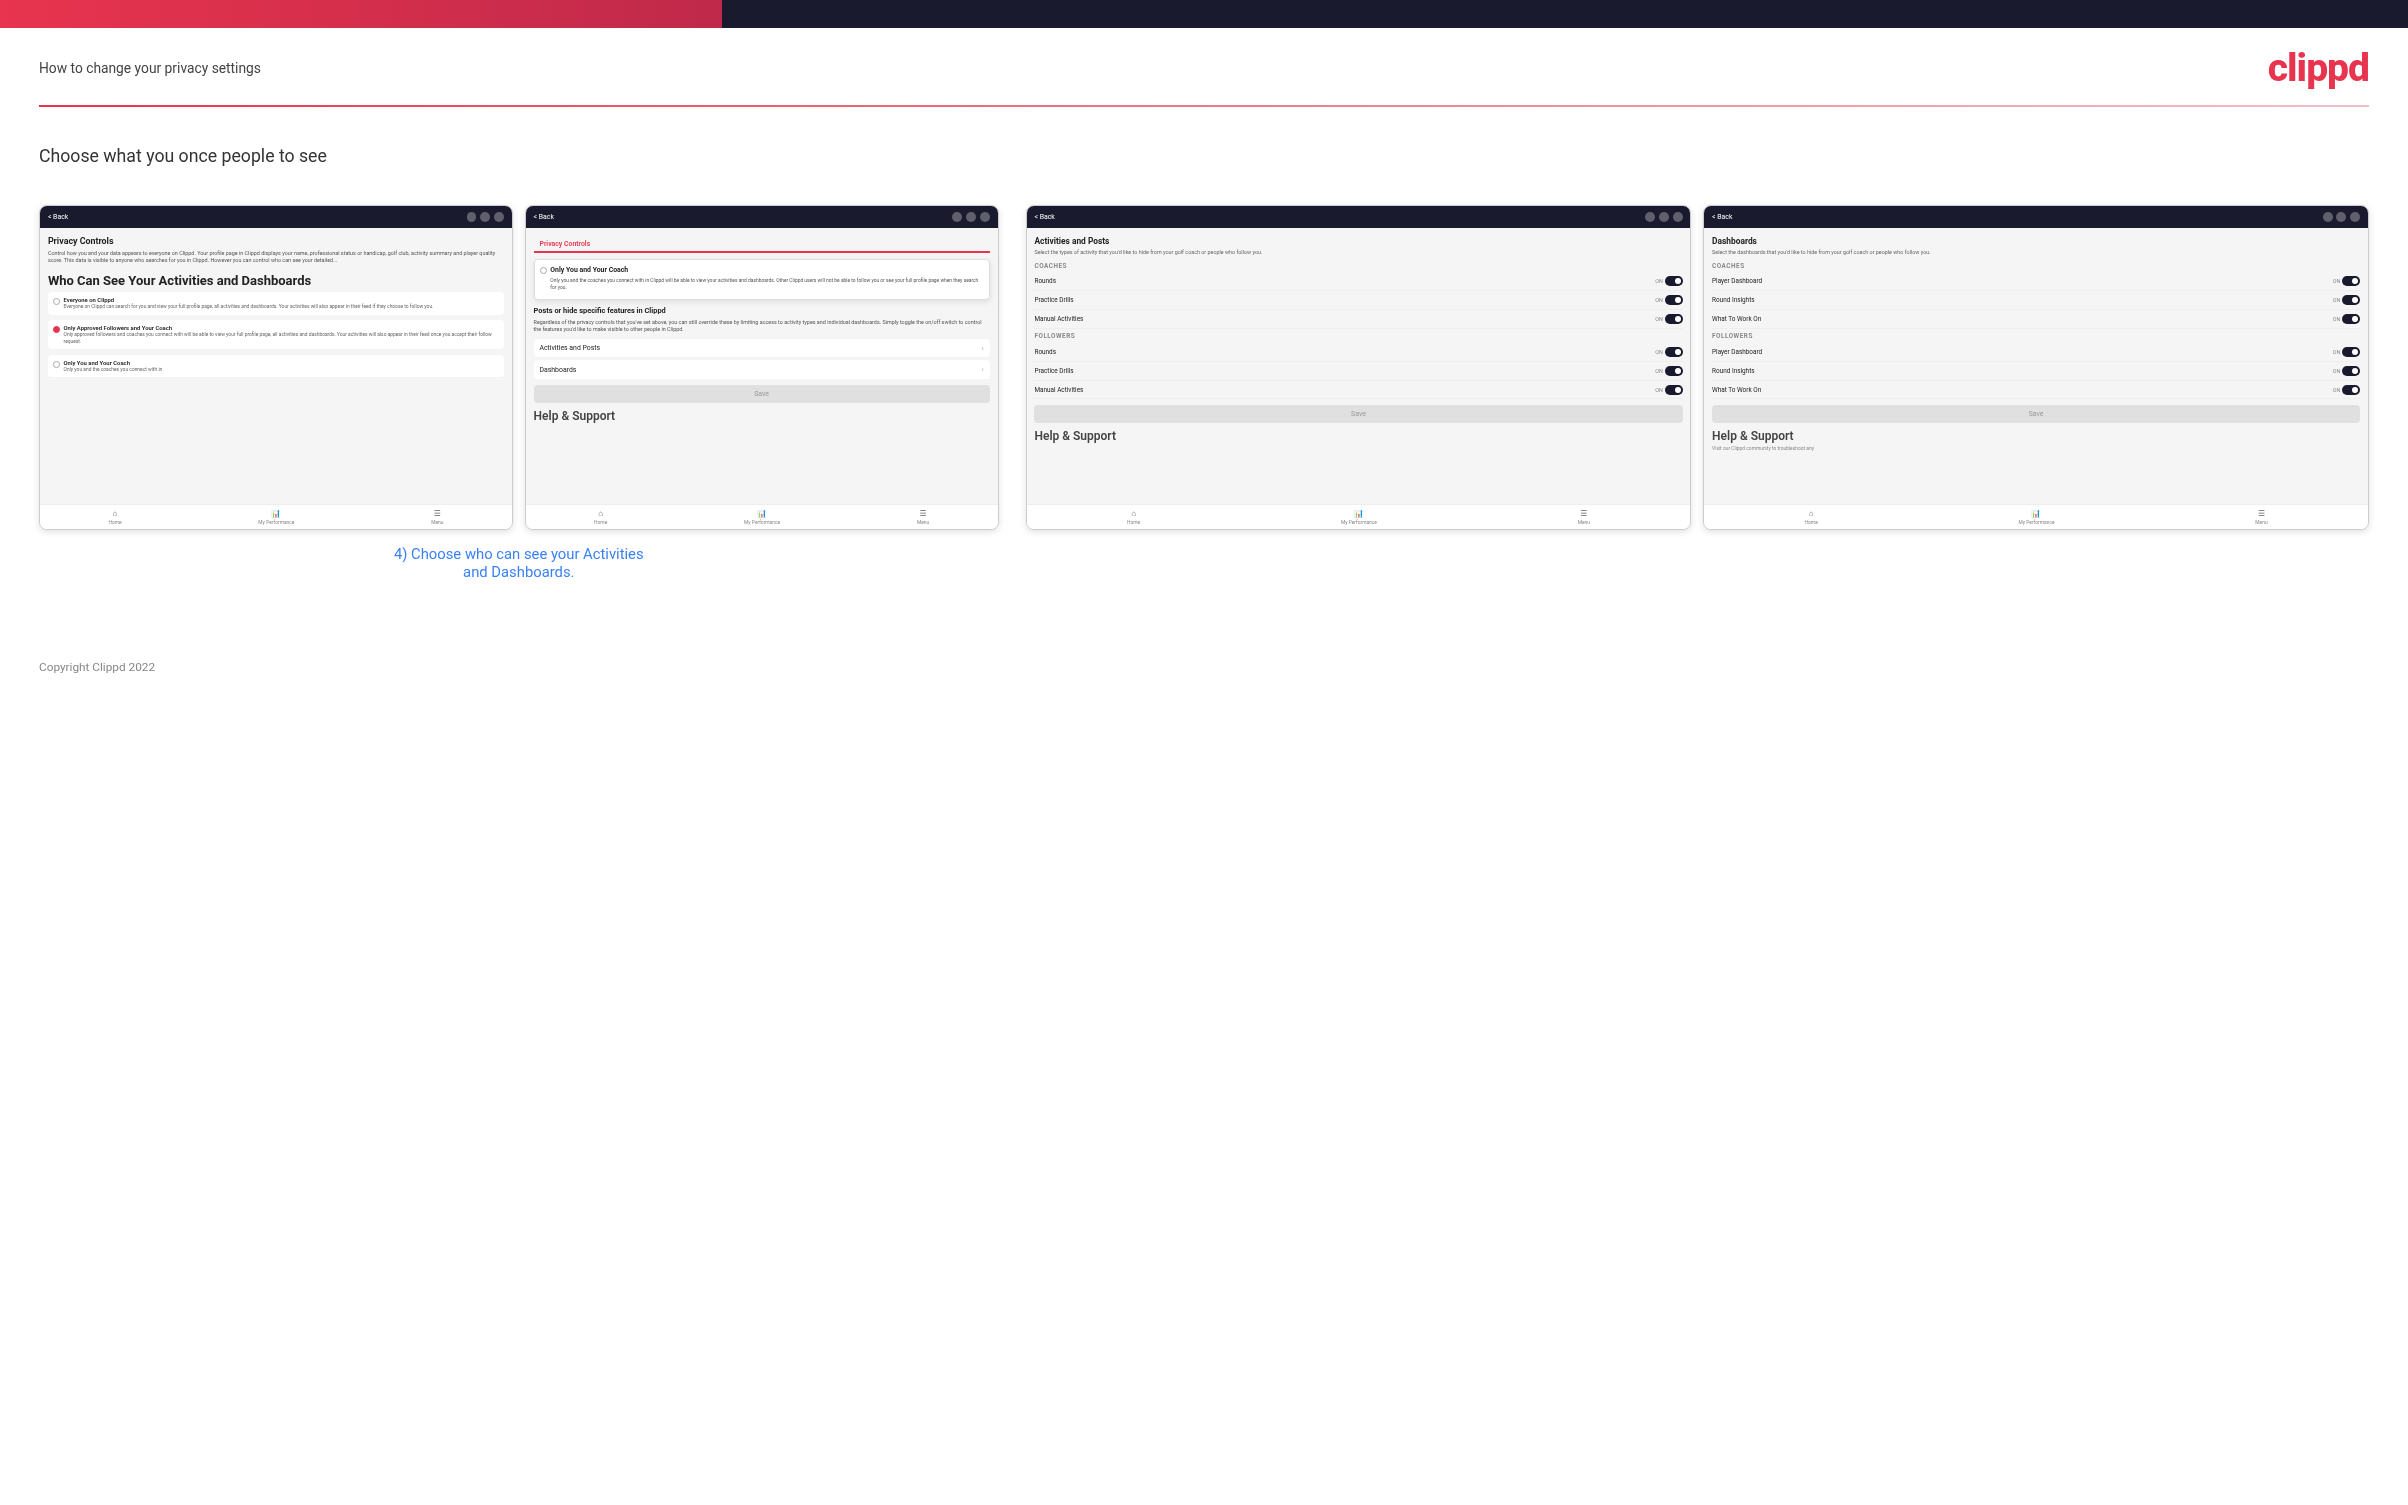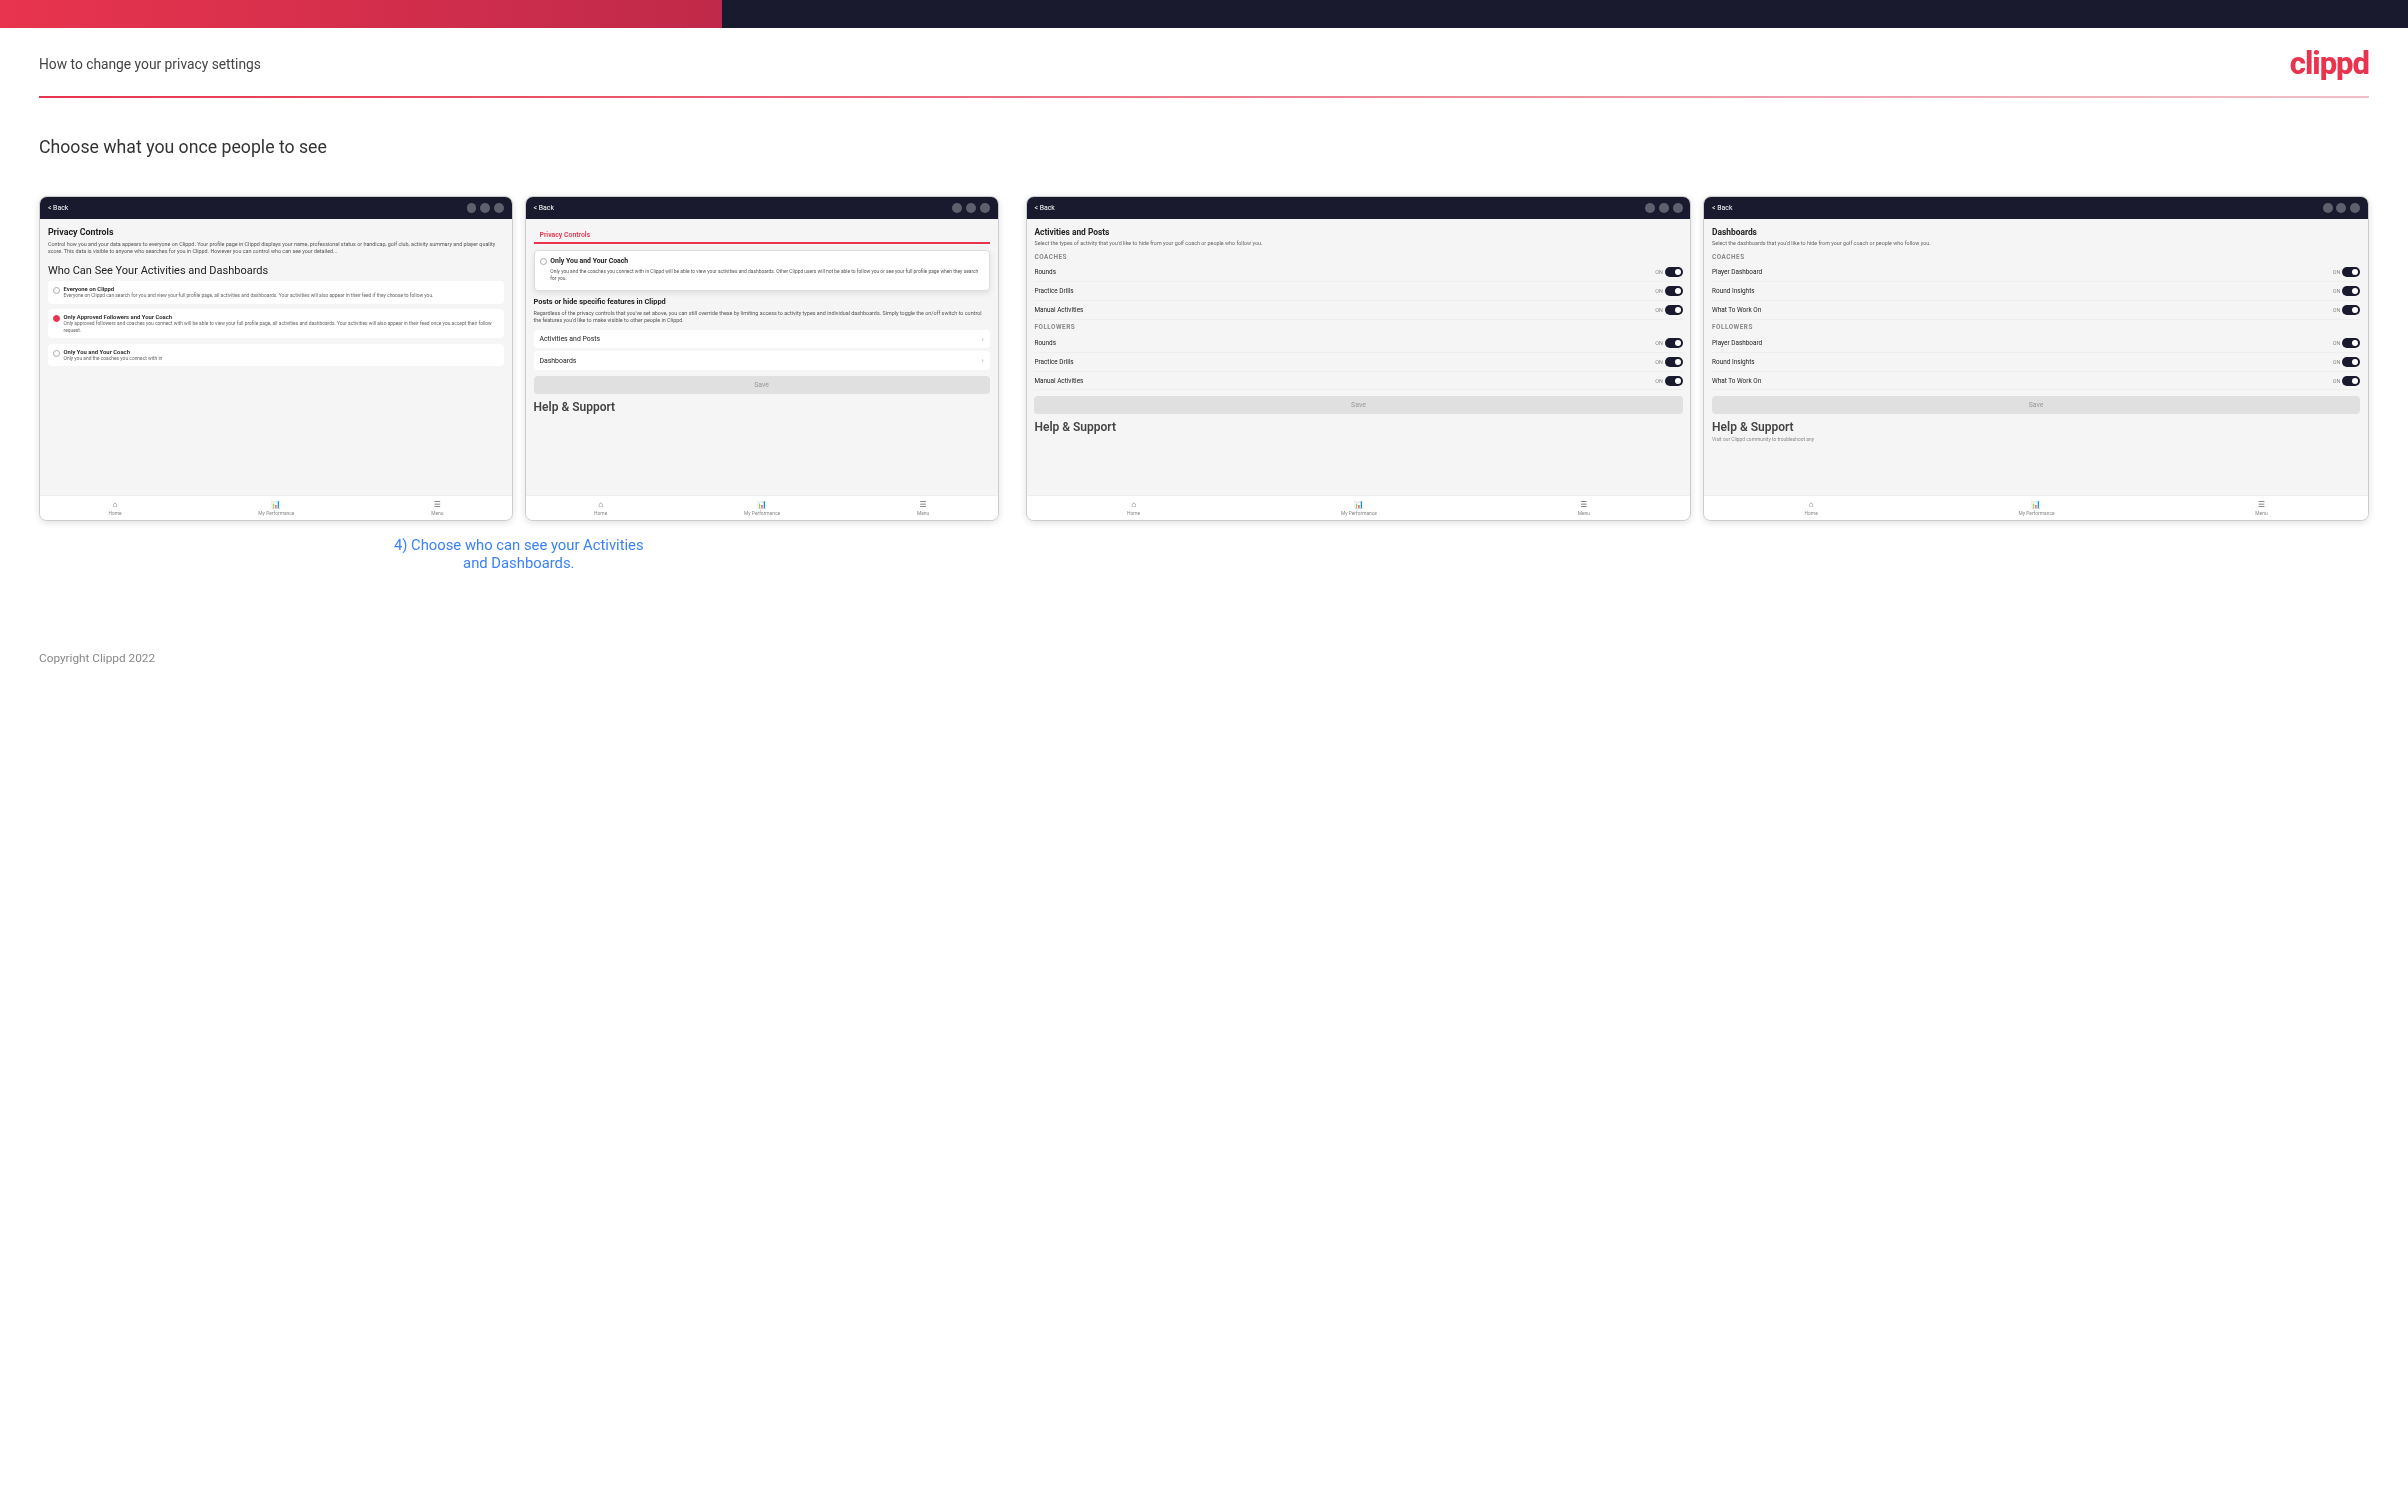--- a/index.html
+++ b/index.html
@@ -23,21 +23,21 @@
       display: flex;
       align-items: center;
       justify-content: space-between;
       padding: 17.7px 39px 13.8px 39px;
     }
     .header-title {
       font-size: 13.8px;
       color: #444;
     }
     .logo {
-      font-size: 31px;
+      font-size: 39px;
       font-weight: 800;
       color: #e8344e;
       letter-spacing: -1px;
     }
     .header-divider {
       height: 2px;
       background: linear-gradient(to right, #e8344e, #f0c0c8);
       margin: 0 39px;
     }
 
@@ -127,22 +127,22 @@
     }
 
     
     .privacy-controls-title {
       font-size: 8.9px;
       font-weight: 700;
       margin-bottom: 3.9px;
     }
 
     .who-can-see-title {
-      font-size: 11px;
-      font-weight: 400;
+      font-size: 13px;
+      font-weight: 700;
       margin-bottom: 4.9px;
       color: #222;
     }
 
     .radio-option {
       display: flex;
       align-items: flex-start;
       gap: 3.9px;
       margin-bottom: 5.9px;
       padding: 4.9px;

